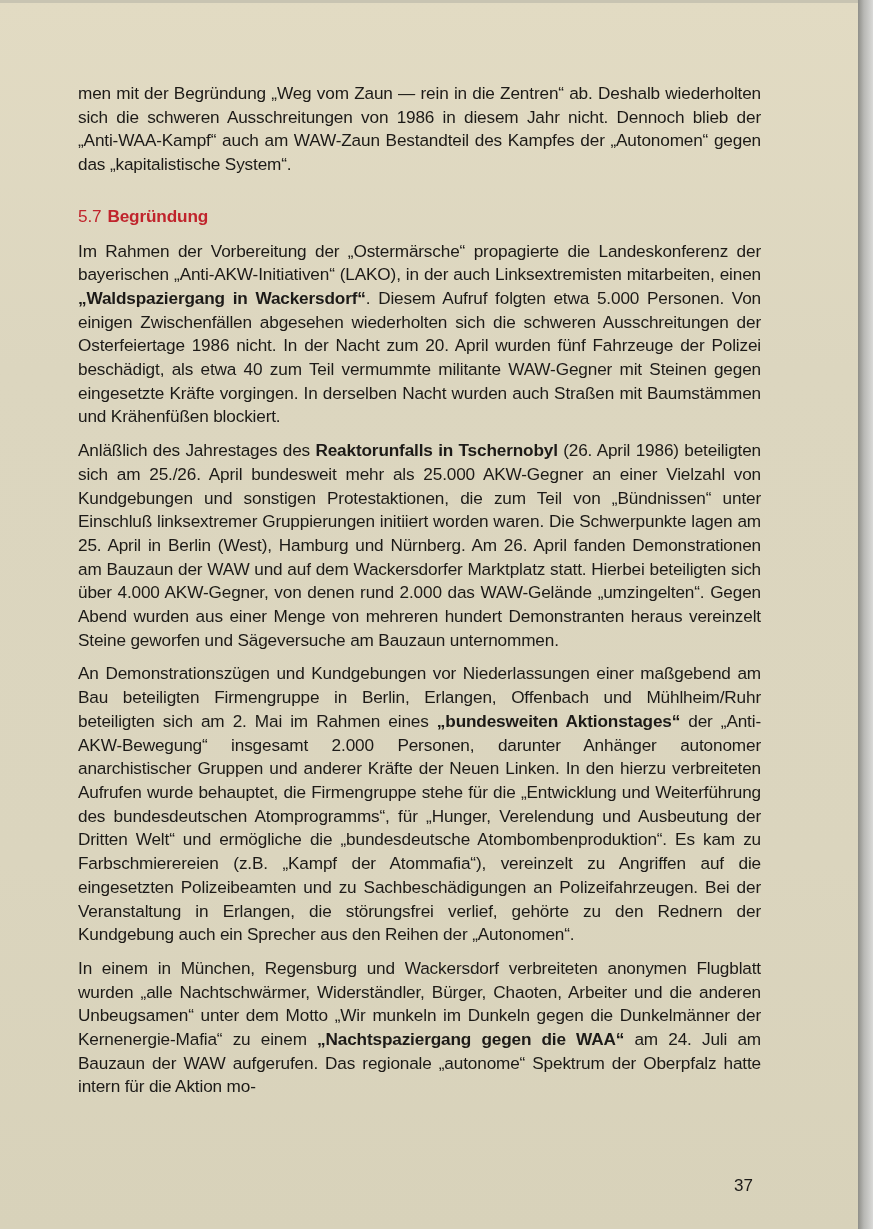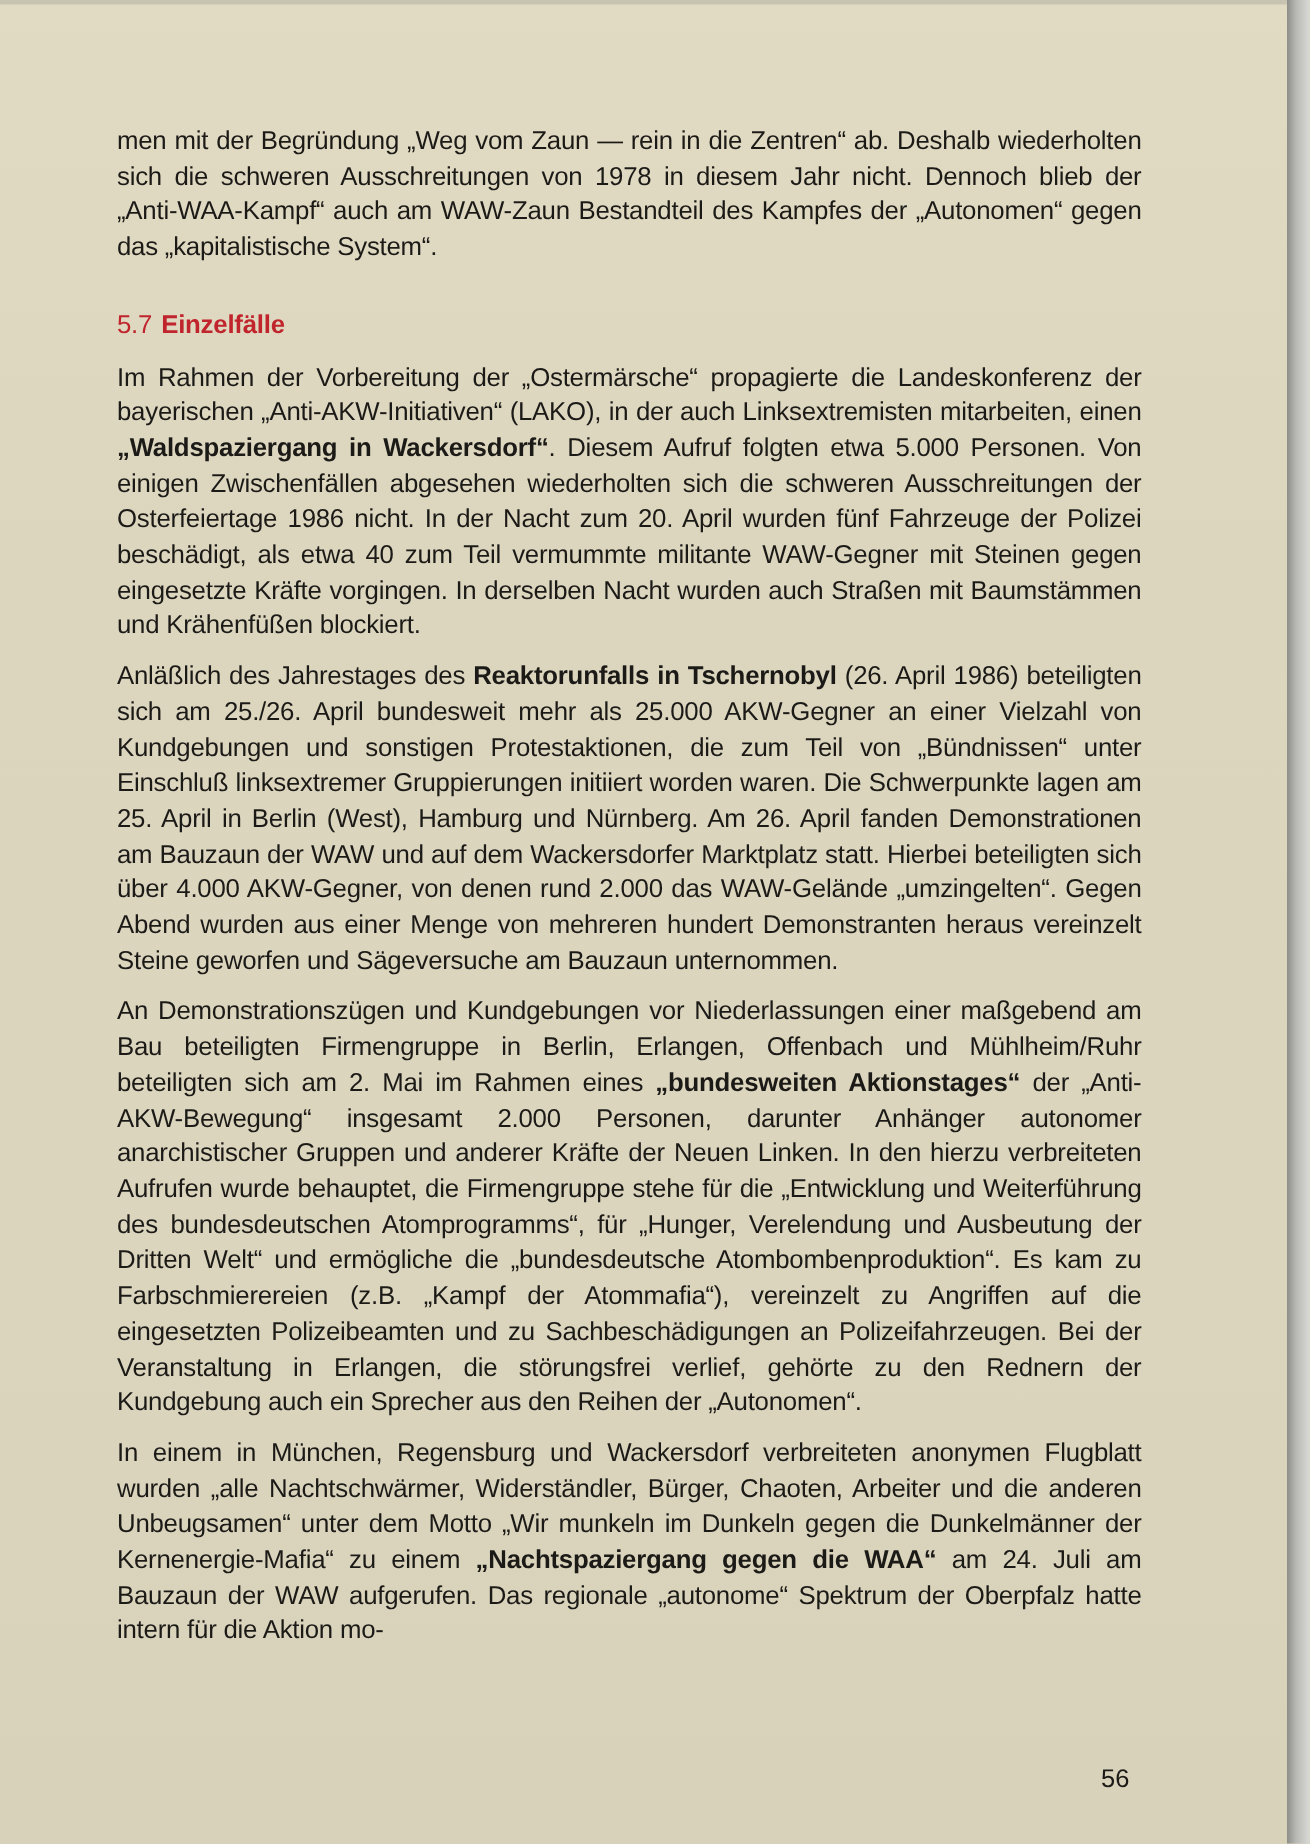--- a/index.html
+++ b/index.html
@@ -50,31 +50,31 @@
     font-family: "Liberation Sans", sans-serif;
   }
 </style>
 </head>
 <body>
 
 <div class="page">
   <div class="top-strip"></div>
 
   <div class="content">
-    <p class="para">men mit der Begründung „Weg vom Zaun — rein in die Zentren“ ab. Deshalb wiederholten sich die schweren Ausschreitungen von 1978 in diesem Jahr nicht. Dennoch blieb der „Anti-WAA-Kampf“ auch am WAW-Zaun Bestandteil des Kampfes der „Autonomen“ gegen das „kapitalistische System“.</p>
+    <p class="para">men mit der Begründung „Weg vom Zaun — rein in die Zentren“ ab. Deshalb wiederholten sich die schweren Ausschreitungen von 1986 in diesem Jahr nicht. Dennoch blieb der „Anti-WAA-Kampf“ auch am WAW-Zaun Bestandteil des Kampfes der „Autonomen“ gegen das „kapitalistische System“.</p>
 
     <h2 class="heading">
-      <span class="num">5.7</span><span class="title">Einzelfälle</span>
+      <span class="num">5.7</span><span class="title">Begründung</span>
     </h2>
 
     <p class="para"><span>Im Rahmen der Vorbereitung der „Ostermärsche“ propagierte die Landeskonferenz der bayerischen „Anti-AKW-Initiativen“ (LAKO), in der auch Linksextremisten mitarbeiten, einen </span><b>„Waldspaziergang in Wackersdorf“</b><span>. Diesem Aufruf folgten etwa 5.000 Personen. Von einigen Zwischenfällen abgesehen wiederholten sich die schweren Ausschreitungen der Osterfeiertage 1986 nicht. In der Nacht zum 20. April wurden fünf Fahrzeuge der Polizei beschädigt, als etwa 40 zum Teil vermummte militante WAW-Gegner mit Steinen gegen eingesetzte Kräfte vorgingen. In derselben Nacht wurden auch Straßen mit Baumstämmen und Krähenfüßen blockiert.</span></p>
 
     <p class="para"><span>Anläßlich des Jahrestages des </span><b>Reaktorunfalls in Tschernobyl</b><span> (26. April 1986) beteiligten sich am 25./26. April bundesweit mehr als 25.000 AKW-Gegner an einer Vielzahl von Kundgebungen und sonstigen Protestaktionen, die zum Teil von „Bündnissen“ unter Einschluß linksextremer Gruppierungen initiiert worden waren. Die Schwerpunkte lagen am 25. April in Berlin (West), Hamburg und Nürnberg. Am 26. April fanden Demonstrationen am Bauzaun der WAW und auf dem Wackersdorfer Marktplatz statt. Hierbei beteiligten sich über 4.000 AKW-Gegner, von denen rund 2.000 das WAW-Gelände „umzingelten“. Gegen Abend wurden aus einer Menge von mehreren hundert Demonstranten heraus vereinzelt Steine geworfen und Sägeversuche am Bauzaun unternommen.</span></p>
 
     <p class="para"><span>An Demonstrationszügen und Kundgebungen vor Niederlassungen einer maßgebend am Bau beteiligten Firmengruppe in Berlin, Erlangen, Offenbach und Mühlheim/Ruhr beteiligten sich am 2. Mai im Rahmen eines </span><b>„bundesweiten Aktionstages“</b><span> der „Anti-AKW-Bewegung“ insgesamt 2.000 Personen, darunter Anhänger autonomer anarchistischer Gruppen und anderer Kräfte der Neuen Linken. In den hierzu verbreiteten Aufrufen wurde behauptet, die Firmengruppe stehe für die „Entwicklung und Weiterführung des bundesdeutschen Atomprogramms“, für „Hunger, Verelendung und Ausbeutung der Dritten Welt“ und ermögliche die „bundesdeutsche Atombombenproduktion“. Es kam zu Farbschmierereien (z.B. „Kampf der Atommafia“), vereinzelt zu Angriffen auf die eingesetzten Polizeibeamten und zu Sachbeschädigungen an Polizeifahrzeugen. Bei der Veranstaltung in Erlangen, die störungsfrei verlief, gehörte zu den Rednern der Kundgebung auch ein Sprecher aus den Reihen der „Autonomen“.</span></p>
 
     <p class="para"><span>In einem in München, Regensburg und Wackersdorf verbreiteten anonymen Flugblatt wurden „alle Nachtschwärmer, Widerständler, Bürger, Chaoten, Arbeiter und die anderen Unbeugsamen“ unter dem Motto „Wir munkeln im Dunkeln gegen die Dunkelmänner der Kernenergie-Mafia“ zu einem </span><b>„Nachtspaziergang gegen die WAA“</b><span> am 24. Juli am Bauzaun der WAW aufgerufen. Das regionale „autonome“ Spektrum der Oberpfalz hatte intern für die Aktion mo-</span></p>
   </div>
 
-  <div class="page-number">56</div>
+  <div class="page-number">37</div>
 </div>
 
 <div class="page-edge"></div>
 
 </body></html>

